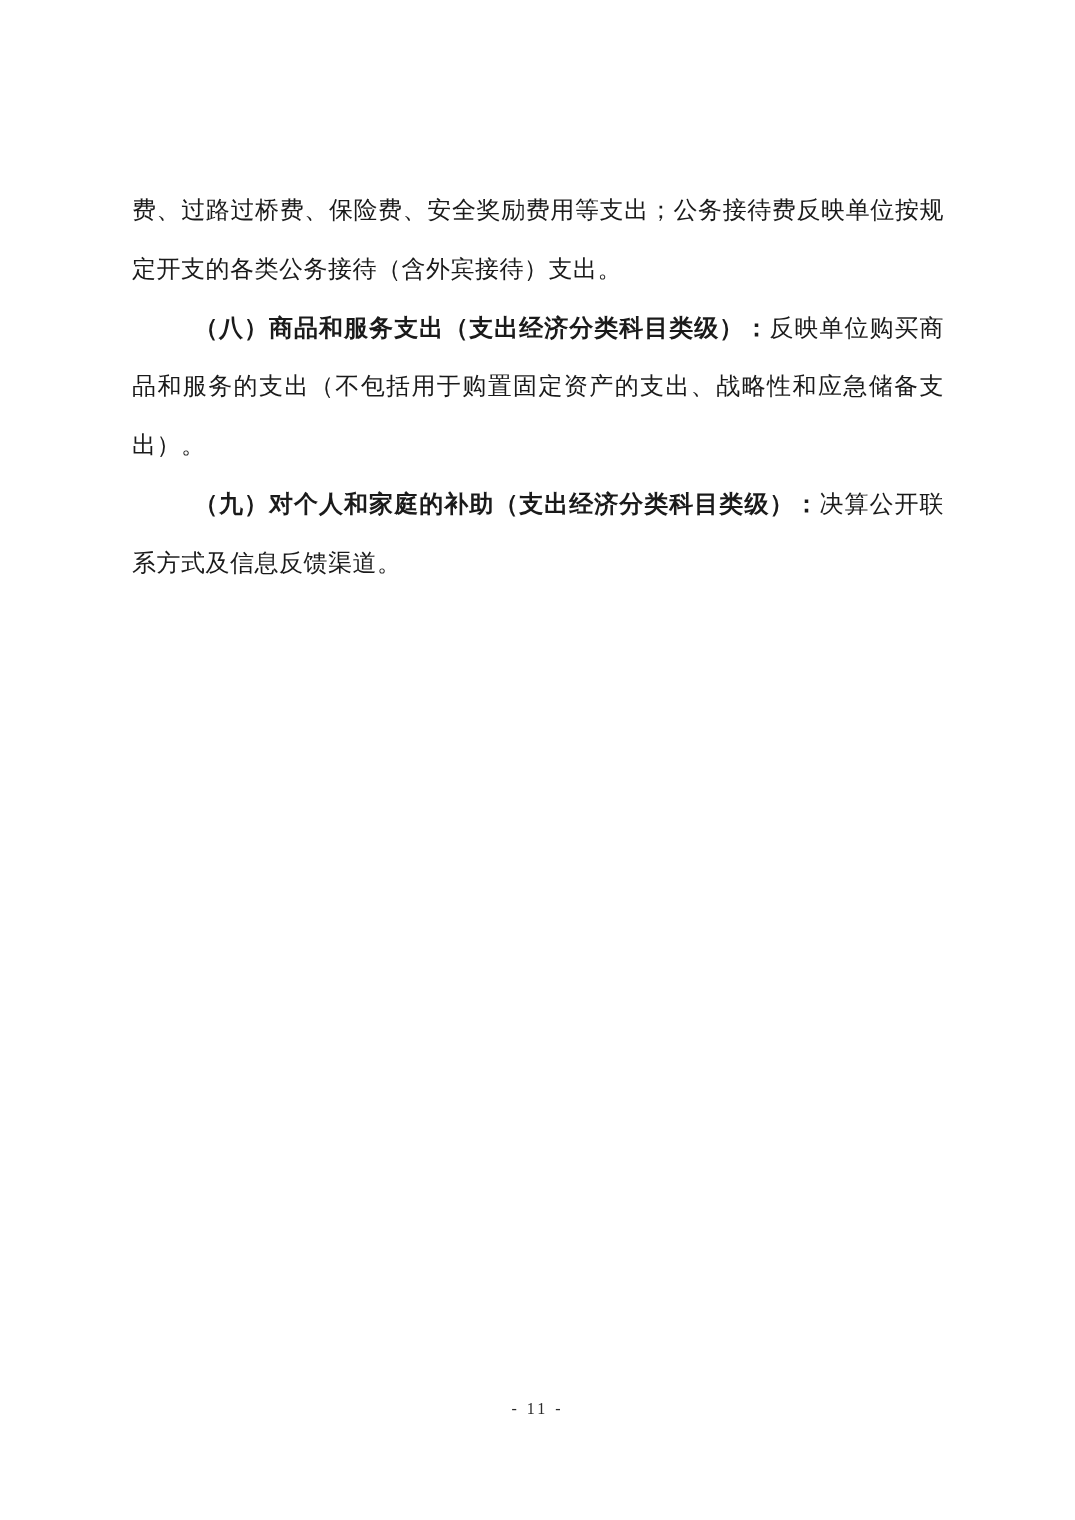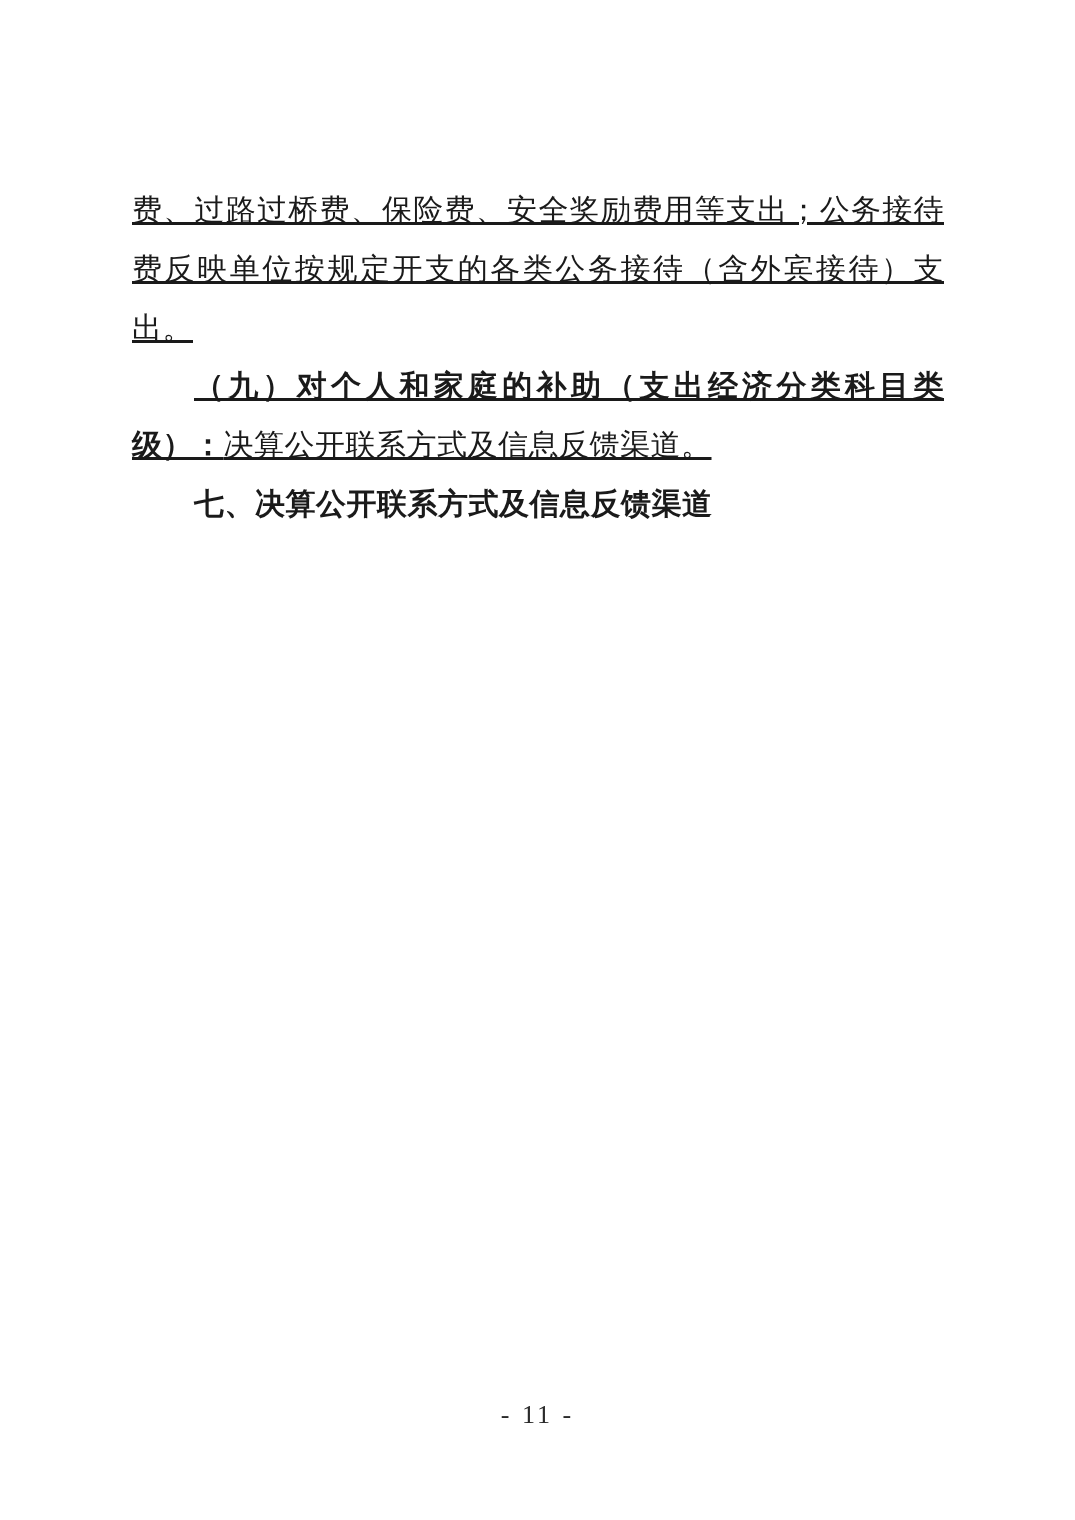--- a/index.html
+++ b/index.html
@@ -17,26 +17,25 @@
     overflow: hidden;
   }
   .content {
     position: absolute;
     left: 132px;
     top: 181px;
     width: 812px;
   }
   .para {
     margin: 0;
-    font-size: 30px;
+    font-size: 24px;
     line-height: 58.8px;
     text-align: justify;
     text-justify: inter-character;
     letter-spacing: 0.5px;
-    text-decoration: underline;
   }
   .para.indent {
     text-indent: 62px;
   }
   .lead {
     font-weight: bold;
   }
   .section-heading {
     margin: 0;
     font-family: "Liberation Sans", "DejaVu Sans", sans-serif;
@@ -45,37 +44,37 @@
     line-height: 58.8px;
     text-indent: 62px;
     letter-spacing: 0.5px;
   }
   .footer {
     position: absolute;
     top: 1400px;
     left: 0;
     width: 100%;
     text-align: center;
-    font-size: 26px;
+    font-size: 16px;
     letter-spacing: 3px;
     color: #2a2a2a;
   }
 </style>
 </head>
 <body>
 
 <div class="page">
   <main class="content">
 
     <p class="para"><span>费、过路过桥费、保险费、安全奖励费用等支出；公务接待费反映单位按规定开支的各类公务接待（含外宾接待）支出。</span></p>
 
 
 
+    <p class="para indent"><b class="lead">（八）商品和服务支出（支出经济分类科目类级）：</b><span>反映单位购买商品和服务的支出（不包括用于购置固定资产的支出、战略性和应急储备支出）。</span></p>
 
     <p class="para indent"><b class="lead">（九）对个人和家庭的补助（支出经济分类科目类级）：</b><span>决算公开联系方式及信息反馈渠道。</span></p>
 
-    <h2 class="section-heading">七、决算公开联系方式及信息反馈渠道</h2>
 
 
   </main>
 
   <footer class="footer"><span>- 11 -</span></footer>
 </div>
 
 </body></html>

